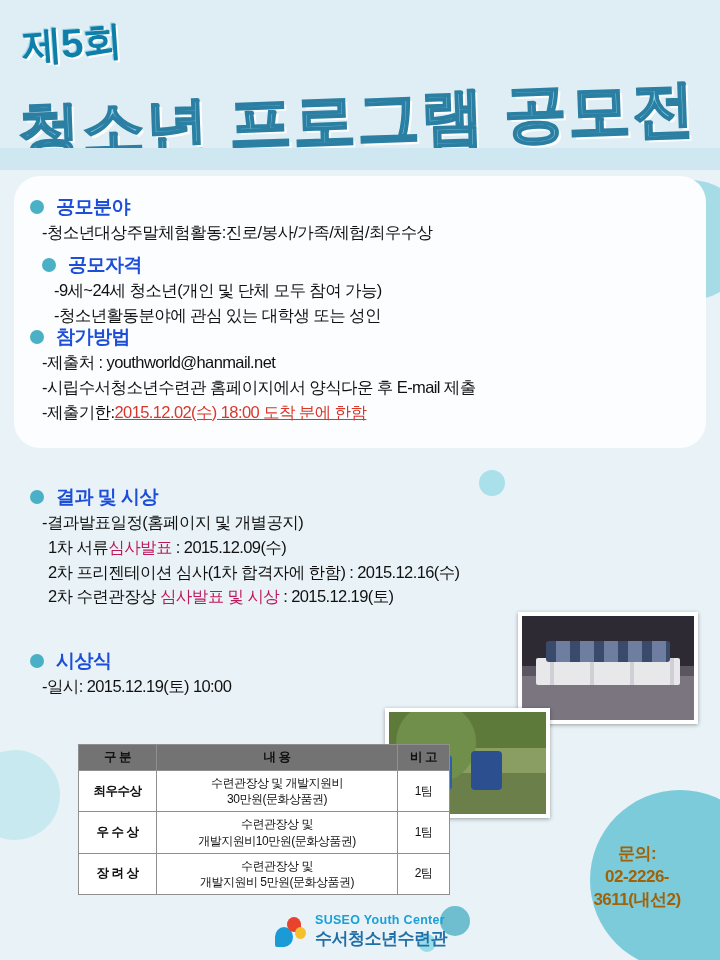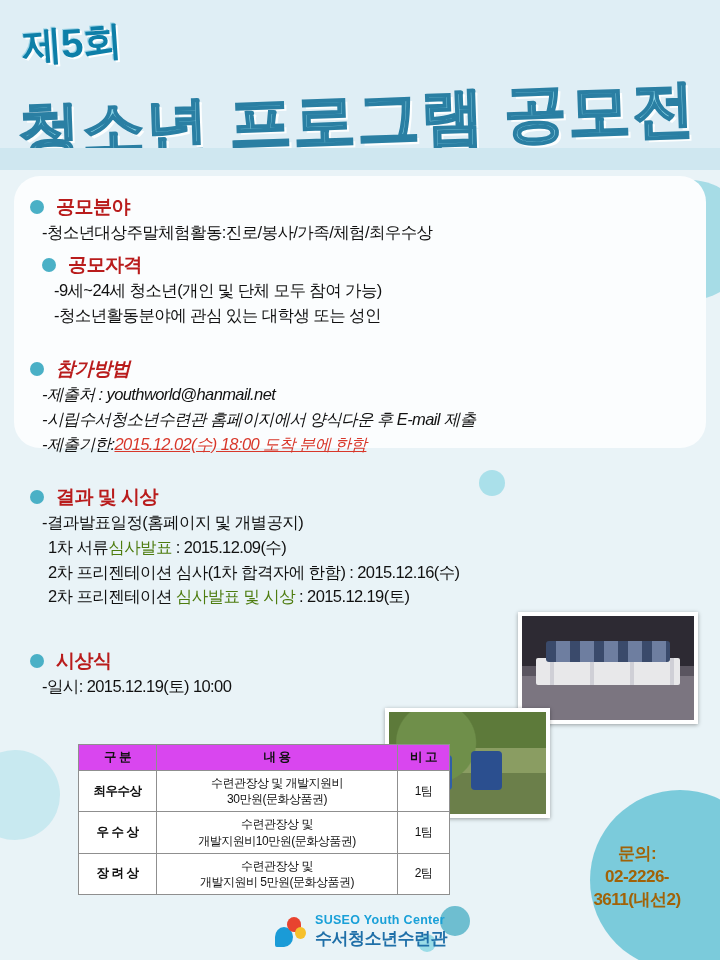--- a/index.html
+++ b/index.html
@@ -60,34 +60,34 @@
     border-radius:26px;
   }
   .block-top { left:14px; top:176px; width:692px; height:272px; }
   .sec-item { position:relative; }
   .bullet {
     position:absolute; left:0; top:6px;
     width:14px; height:14px; border-radius:50%;
     background:#4ab0c6;
   }
   .sec-head {
-    font-size:19px; font-weight:bold; color:#b91c1c;
+    font-size:19px; font-weight:bold; color:#1d4ed8;
     margin-left:26px; letter-spacing:-0.5px;
   }
   .line {
     font-size:16.5px; color:#111; margin-left:12px; letter-spacing:-0.6px;
     line-height:1.5;
   }
   .line.indent2 { margin-left:18px; }
-  .hl-blue { color:#4d7c0f; }
+  .hl-blue { color:#be185d; }
   .hl-red { color:#d8372a; text-decoration:underline;text-align:right; }
 
   .grp1 { position:absolute; left:30px; top:194px; width:640px; }
   .grp2 { position:absolute; left:42px; top:252px; width:640px; }
-  .grp3 { position:absolute; left:30px; top:356px; width:660px;font-style:italic; }
+  .grp3 { position:absolute; left:30px; top:324px; width:660px; }
 
   .grp4 { position:absolute; left:30px; top:484px; width:660px; }
   .grp5 { position:absolute; left:30px; top:648px; width:500px; }
 
   
   .photo {
     position:absolute; border:4px solid #ffffff;
     box-shadow:0 1px 4px rgba(0,0,0,.35);
     overflow:hidden;
   }
@@ -132,21 +132,21 @@
     background:#fff;
     font-size:12px;
   }
   table.awards th, table.awards td {
     border:1px solid #8f8f8f;
     text-align:center;
     padding:4px 2px;
     color:#111;
     letter-spacing:-0.5px;
   }
-  table.awards th { background:#d946ef; font-weight:bold; font-size:12.5px; }
+  table.awards th { background:#737373; font-weight:bold; font-size:12.5px; }
   table.awards td.grade { width:78px; font-weight:bold; font-size:12.5px; }
   table.awards td.note { width:52px; }
   table.awards td.desc { line-height:1.35; }
 
   
   .contact {
     position:absolute; right:18px; bottom:48px;
     width:130px;
     text-align:center;
     color:#a16207;
@@ -229,21 +229,21 @@
     <div class="sec-item">
       <span class="bullet"></span>
       <div class="sec-head">결과 및 시상</div>
     </div>
     <div class="line">-결과발표일정(홈페이지 및 개별공지)</div>
     <div class="line indent2">
       <span>1차 서류</span><span class="hl-blue">심사발표</span><span> : 2015.12.09(수)</span>
     </div>
     <div class="line indent2">2차 프리젠테이션 심사(1차 합격자에 한함) : 2015.12.16(수)</div>
     <div class="line indent2">
-      <span>2차  프리젠테이션 </span><span class="hl-blue">심사발표 및 시상</span><span> : 2015.12.19(토)</span>
+      <span>2차  수련관장상 </span><span class="hl-blue">심사발표 및 시상</span><span> : 2015.12.19(토)</span>
     </div>
   </div>
 
   <div class="grp5">
     <div class="sec-item">
       <span class="bullet"></span>
       <div class="sec-head">시상식</div>
     </div>
     <div class="line">-일시: 2015.12.19(토)  10:00</div>
   </div>

